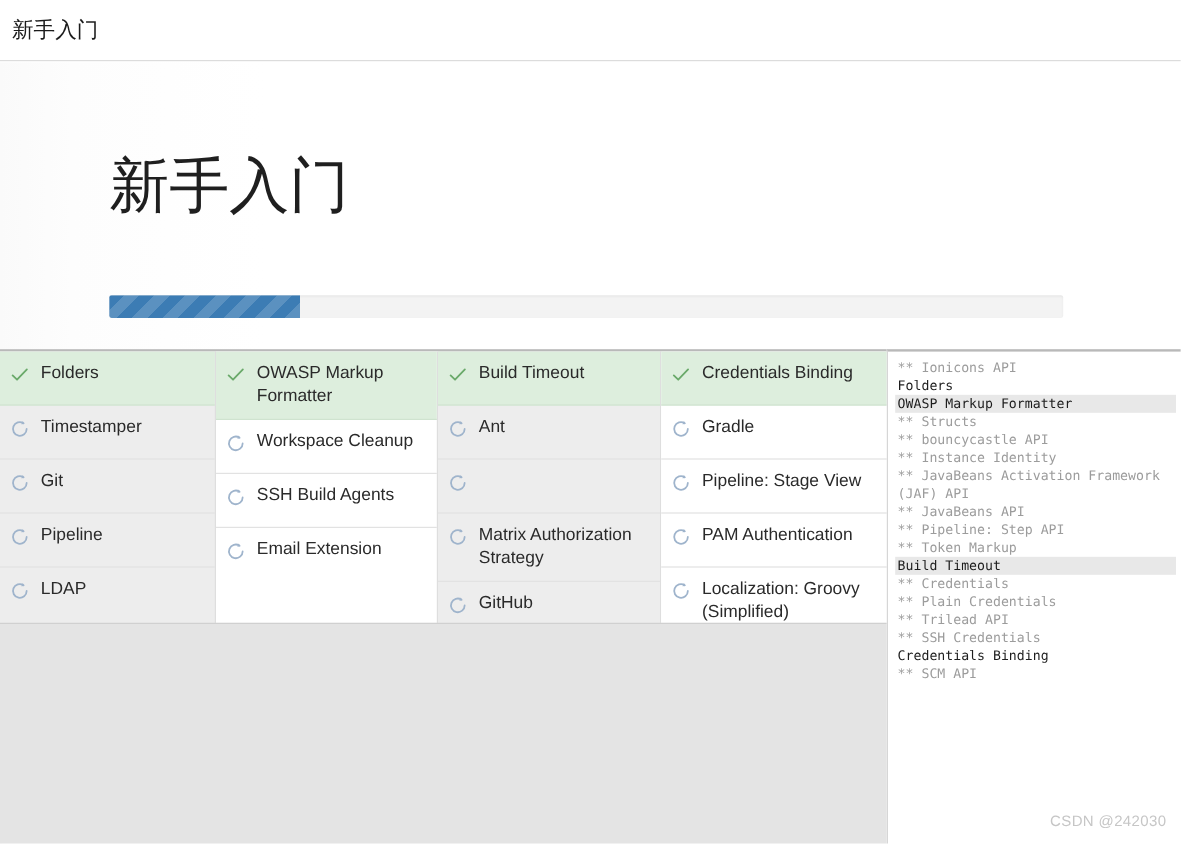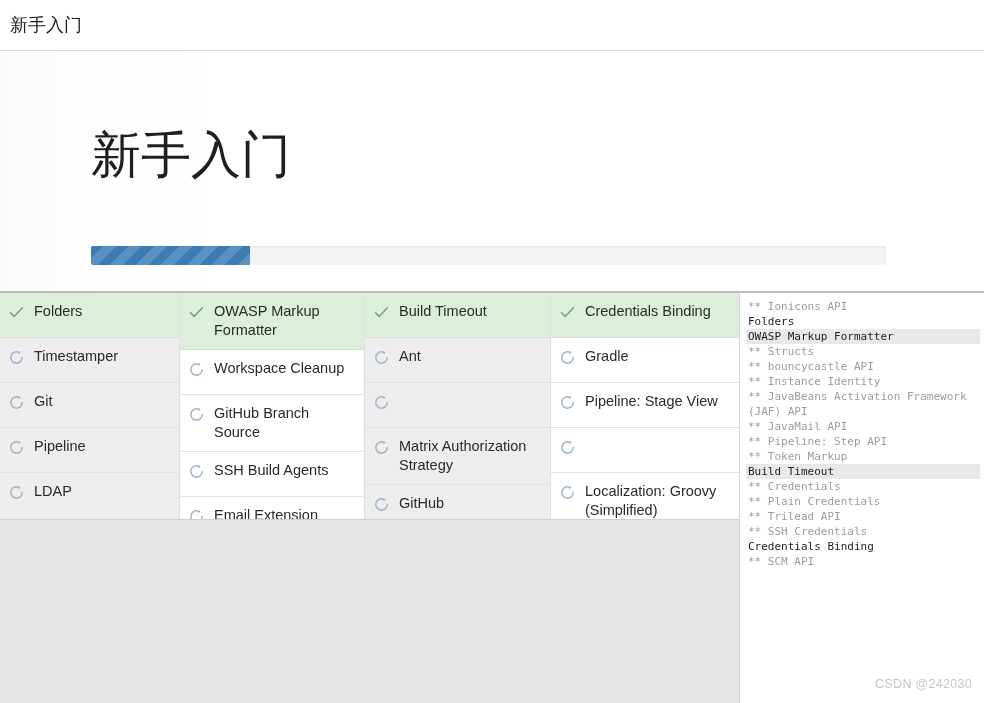--- a/index.html
+++ b/index.html
@@ -223,29 +223,20 @@
               </span>
               <span class="cell-label">Workspace Cleanup</span>
             </div>
             <div class="cell">
               <span class="st-icon">
                 <svg width="17" height="17" viewBox="0 0 17 17">
                   <path d="M14.2 8.5 A5.7 5.7 0 1 1 11.6 3.7" fill="none" stroke="#9fb4cc" stroke-width="1.5" stroke-linecap="round"></path>
                   <path d="M11.0 1.9 L12.3 4.3 L9.7 4.6 Z" fill="#9fb4cc"></path>
                 </svg>
               </span>
-              <span class="cell-label">GitHub Branch Source</span>
-            </div>
-            <div class="cell">
-              <span class="st-icon">
-                <svg width="17" height="17" viewBox="0 0 17 17">
-                  <path d="M14.2 8.5 A5.7 5.7 0 1 1 11.6 3.7" fill="none" stroke="#9fb4cc" stroke-width="1.5" stroke-linecap="round"></path>
-                  <path d="M11.0 1.9 L12.3 4.3 L9.7 4.6 Z" fill="#9fb4cc"></path>
-                </svg>
-              </span>
               <span class="cell-label">SSH Build Agents</span>
             </div>
             <div class="cell">
               <span class="st-icon">
                 <svg width="17" height="17" viewBox="0 0 17 17">
                   <path d="M14.2 8.5 A5.7 5.7 0 1 1 11.6 3.7" fill="none" stroke="#9fb4cc" stroke-width="1.5" stroke-linecap="round"></path>
                   <path d="M11.0 1.9 L12.3 4.3 L9.7 4.6 Z" fill="#9fb4cc"></path>
                 </svg>
               </span>
               <span class="cell-label">Email Extension</span>
@@ -323,20 +314,21 @@
               </span>
               <span class="cell-label">Pipeline: Stage View</span>
             </div>
             <div class="cell">
               <span class="st-icon">
                 <svg width="17" height="17" viewBox="0 0 17 17">
                   <path d="M14.2 8.5 A5.7 5.7 0 1 1 11.6 3.7" fill="none" stroke="#9fb4cc" stroke-width="1.5" stroke-linecap="round"></path>
                   <path d="M11.0 1.9 L12.3 4.3 L9.7 4.6 Z" fill="#9fb4cc"></path>
                 </svg>
               </span>
+              <span class="cell-label">PAM Authentication</span>
             </div>
             <div class="cell">
               <span class="st-icon">
                 <svg width="17" height="17" viewBox="0 0 17 17">
                   <path d="M14.2 8.5 A5.7 5.7 0 1 1 11.6 3.7" fill="none" stroke="#9fb4cc" stroke-width="1.5" stroke-linecap="round"></path>
                   <path d="M11.0 1.9 L12.3 4.3 L9.7 4.6 Z" fill="#9fb4cc"></path>
                 </svg>
               </span>
               <span class="cell-label">Localization: Groovy (Simplified)</span>
             </div>
@@ -347,21 +339,21 @@
     <div class="bottomfill"></div>
 
     <div class="logpanel" id="log-panel">
         <div class="logline">** Ionicons API</div>
         <div class="logline major">Folders</div>
         <div class="logline hl">OWASP Markup Formatter</div>
         <div class="logline">** Structs</div>
         <div class="logline">** bouncycastle API</div>
         <div class="logline">** Instance Identity</div>
         <div class="logline">** JavaBeans Activation Framework (JAF) API</div>
-        <div class="logline">** JavaMail API</div>
+        <div class="logline">** JavaBeans API</div>
         <div class="logline">** Pipeline: Step API</div>
         <div class="logline">** Token Markup</div>
         <div class="logline hl">Build Timeout</div>
         <div class="logline">** Credentials</div>
         <div class="logline">** Plain Credentials</div>
         <div class="logline">** Trilead API</div>
         <div class="logline">** SSH Credentials</div>
         <div class="logline major">Credentials Binding</div>
         <div class="logline">** SCM API</div>
       </div>

